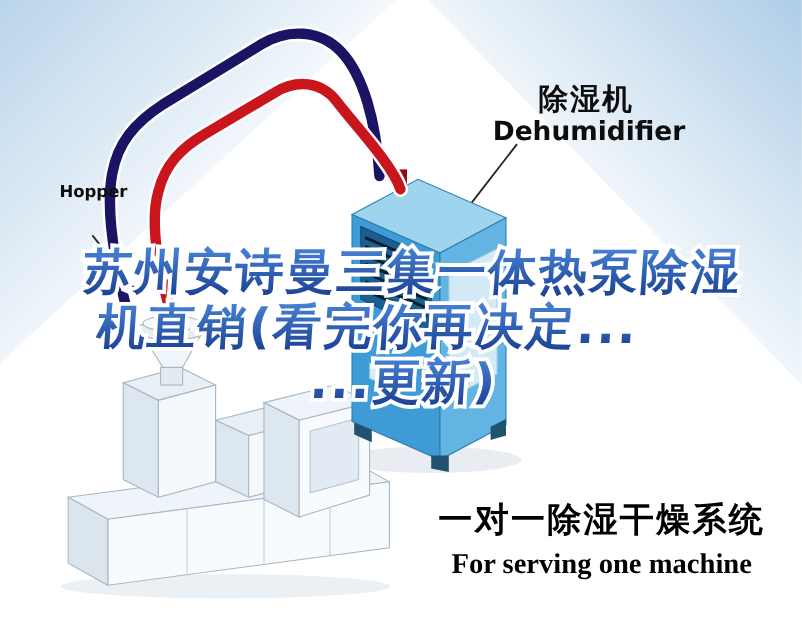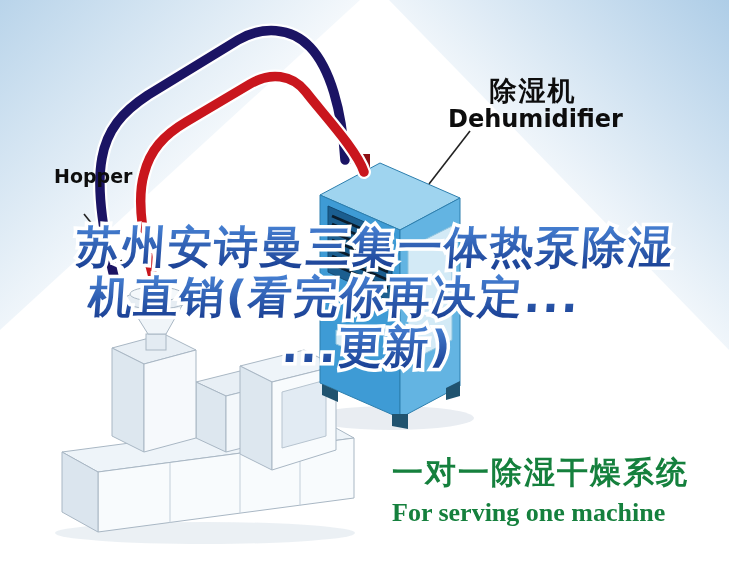--- a/index.html
+++ b/index.html
@@ -19,42 +19,42 @@
     clip-path:polygon(0 0,100% 0,100% 100%);
   }
   .scene{position:absolute;left:0;top:0;}
 
   
   .callout{position:absolute;text-align:center;color:#0d0d0d;line-height:1.1;}
   .callout .cn{font-weight:bold;font-size:27px;letter-spacing:2px;}
   .callout .en{font-weight:bold;font-size:24px;}
   .callout-hopper{text-align:left;}
   .callout-hopper .cn{font-size:25px;}
-  .callout-hopper .en{font-size:19px;}
+  .callout-hopper .en{font-size:15px;}
 
   
   .overlay{position:absolute;left:0;top:0;width:729px;height:561px;pointer-events:none;}
   .overlay-line{
     position:absolute;white-space:nowrap;font-weight:800;
     font-size:44px;letter-spacing:2px;transform:skewX(-4deg);
     font-family:"DejaVu Sans","Liberation Sans",sans-serif;
   }
   .overlay-line .stroke{
     position:absolute;left:0;top:0;color:#ffffff;
     -webkit-text-stroke:7px #ffffff;
     text-shadow:0 0 2px #ffffff;
   }
   .overlay-line .fill{
     position:relative;
     background:linear-gradient(180deg,var(--overlay-top,#4a86d8),var(--overlay-bottom,#173b8f));
     -webkit-background-clip:text;background-clip:text;color:transparent;
   }
 
   
-  .caption{position:absolute;left:392px;top:452px;width:310px;color:#15803d;}
+  .caption{position:absolute;left:392px;top:452px;width:310px;text-align:center;color:#000000;}
   .caption .cn{font-weight:bold;font-size:31px;letter-spacing:2px;}
   .caption .en{font-weight:bold;font-size:26px;margin-top:4px;font-family:"Liberation Serif","DejaVu Serif",serif;}
 </style>
 </head>
 <body>
 
 <div class="canvas">
 
   <div class="corner-left"></div>
   <div class="corner-right"></div>

